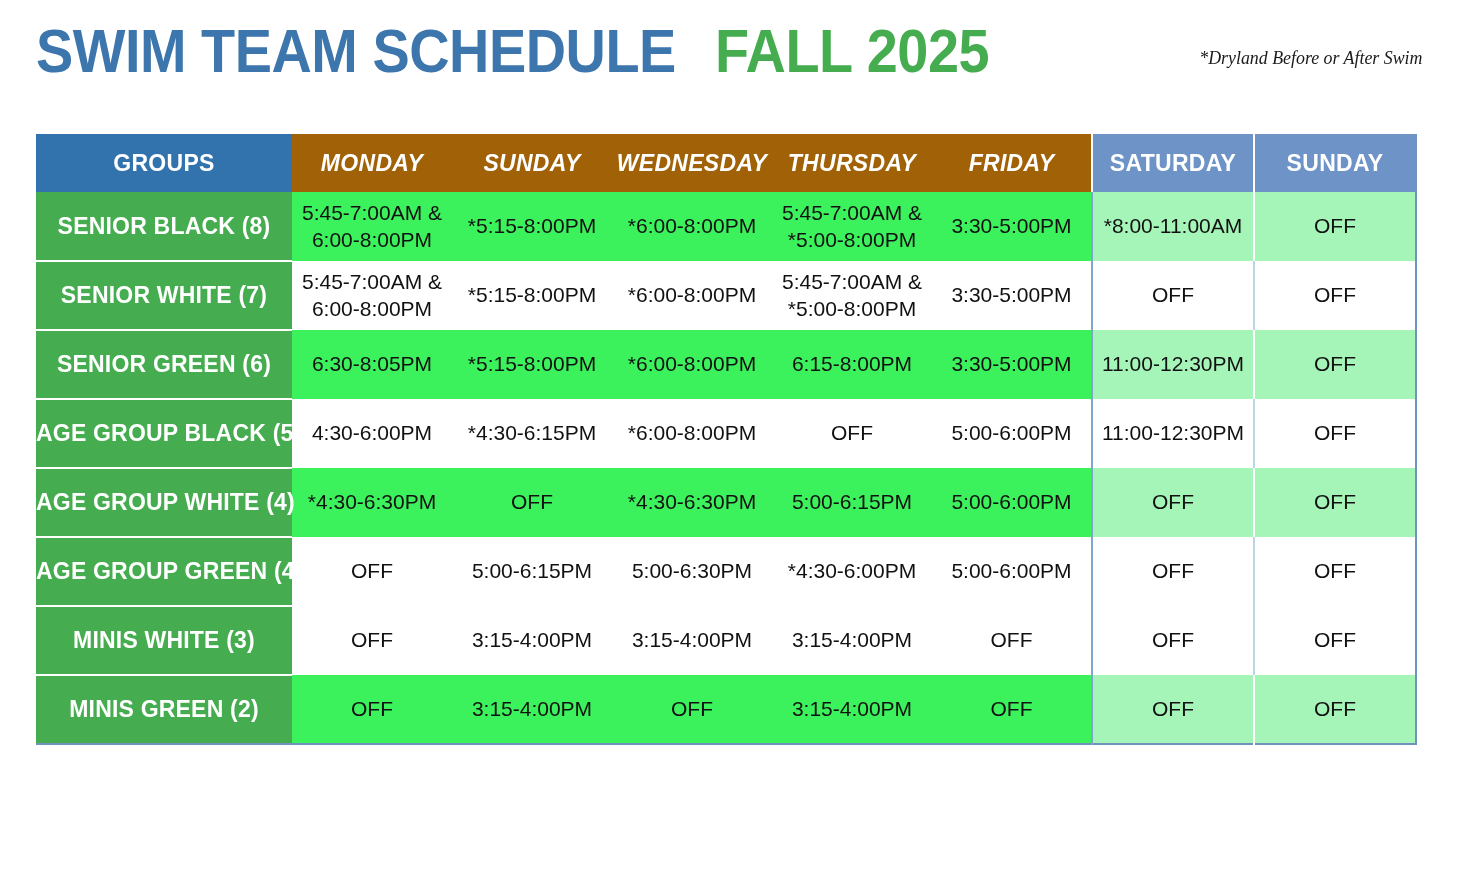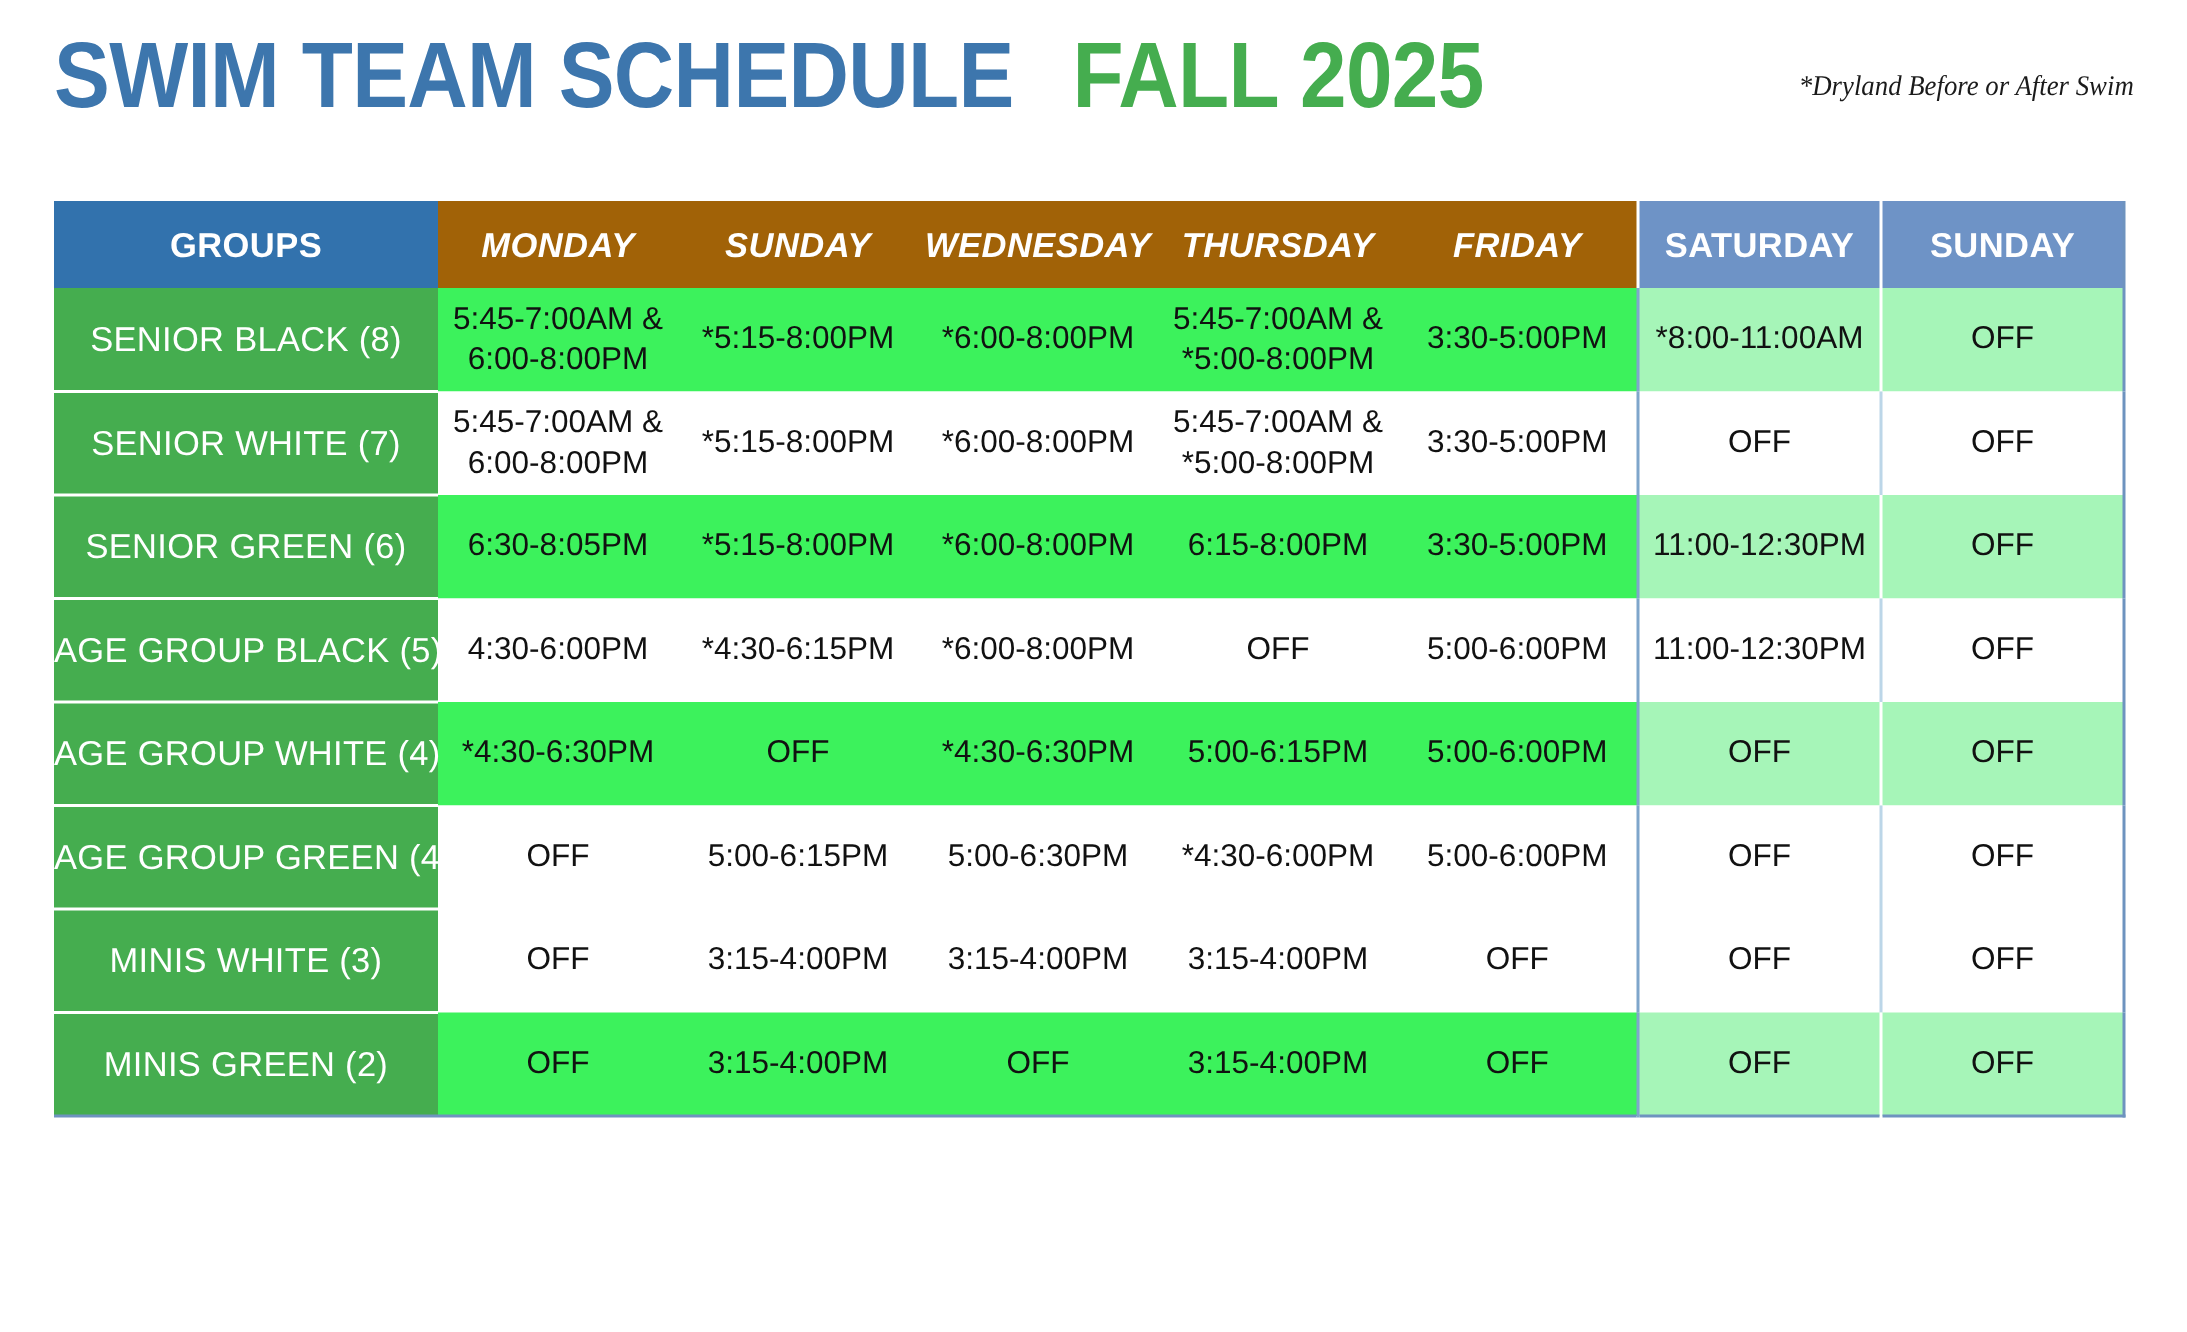--- a/index.html
+++ b/index.html
@@ -107,21 +107,21 @@
   }
   th.h-sat { border-left: 2px solid #ffffff; }
 
   
   tbody tr { height: 69px; }
 
   td.group-cell {
     background: #45ad4f;
     color: #ffffff;
     font-family: "Liberation Sans Narrow", "Liberation Sans", sans-serif;
-    font-weight: normal;
+    font-weight: bold;
     font-size: 23px;
     letter-spacing: 0.2px;
     text-align: center;
     vertical-align: middle;
     white-space: nowrap;
     border-top: 2px solid #ffffff;
   }
   tbody tr:first-child td.group-cell { border-top: none; }
 
   td.day-cell {

